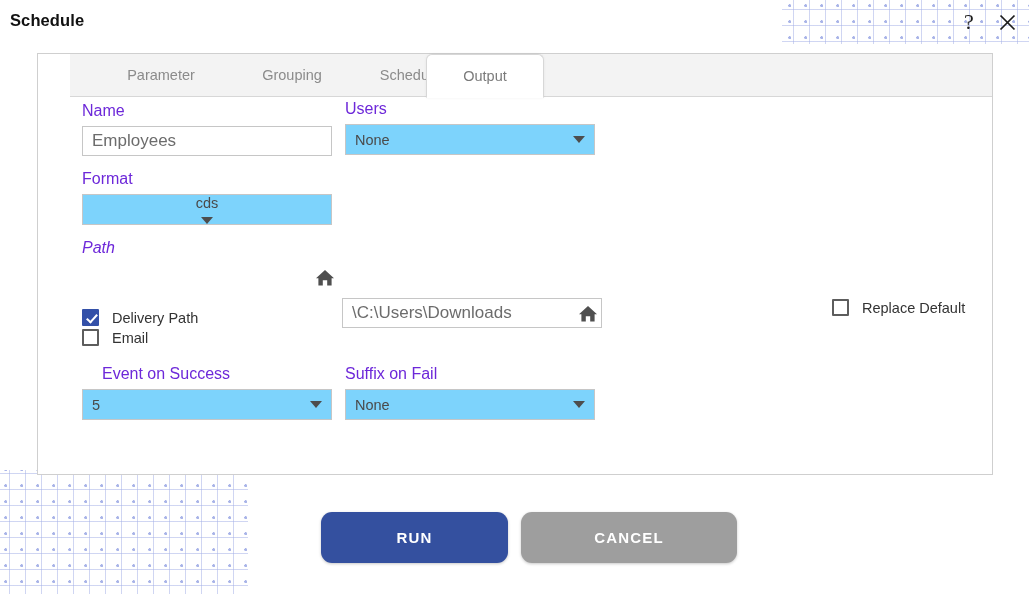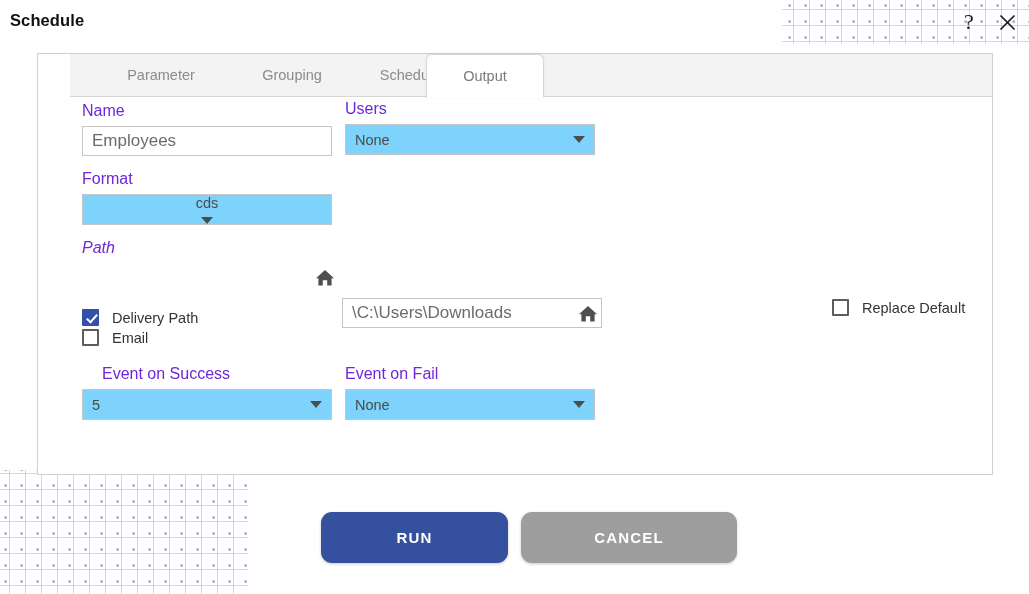--- a/index.html
+++ b/index.html
@@ -332,21 +332,21 @@
       <span class="cb-box"></span>
       <span class="cb-label">Email</span>
     </div>
 
     <div class="field-label" style="left:12px; top:268px;margin-left:20px;">Event on Success</div>
     <div class="select-box" style="left:12px; top:292px; width:250px; height:31px;">
       <span class="sel-value">5</span>
       <span class="caret"></span>
     </div>
 
-    <div class="field-label" style="left:275px; top:268px;">Event on Fail</div>
+    <div class="field-label" style="left:275px; top:268px;">Suffix on Fail</div>
     <div class="select-box" style="left:275px; top:292px; width:250px; height:31px;">
       <span class="sel-value">None</span>
       <span class="caret"></span>
     </div>
 
   </div>
 </div>
 
 <div id="footer-actions">
   <button class="action-btn" id="run-button">RUN</button>

